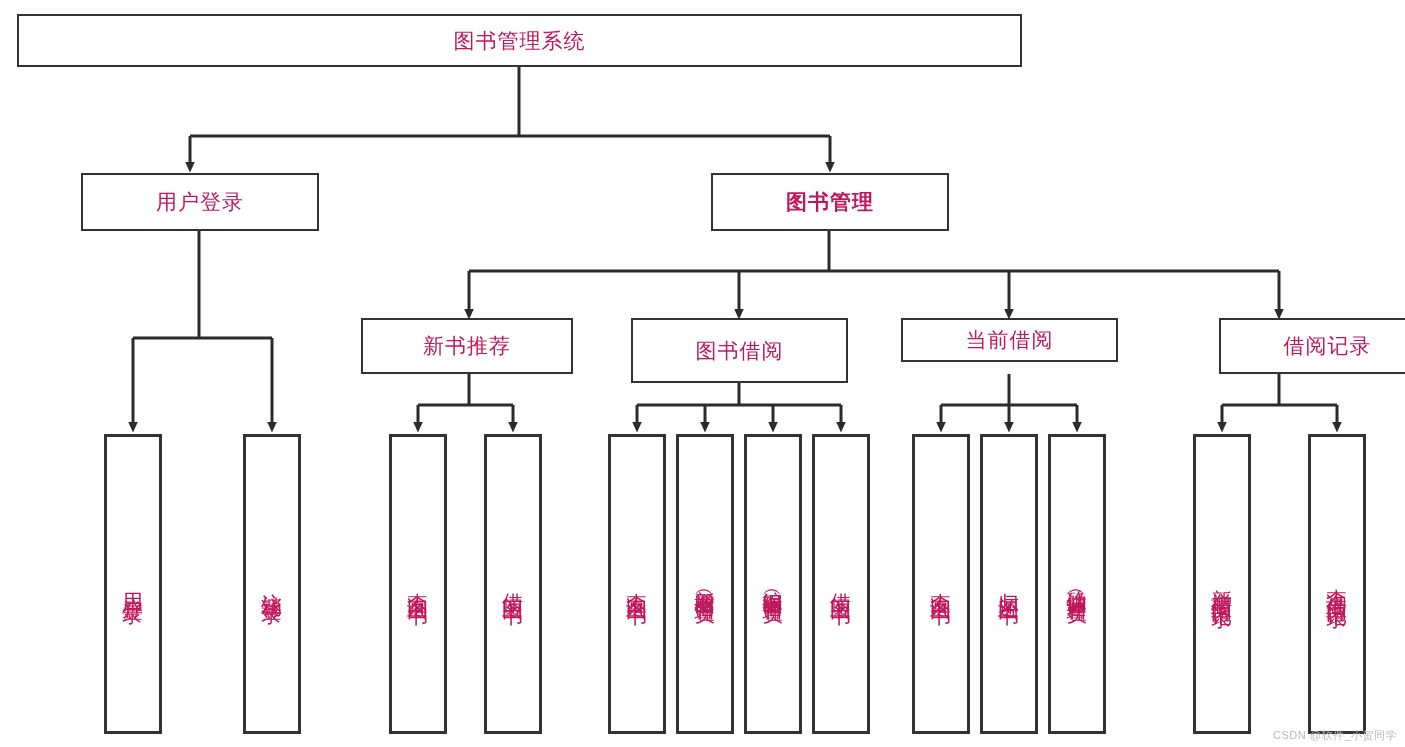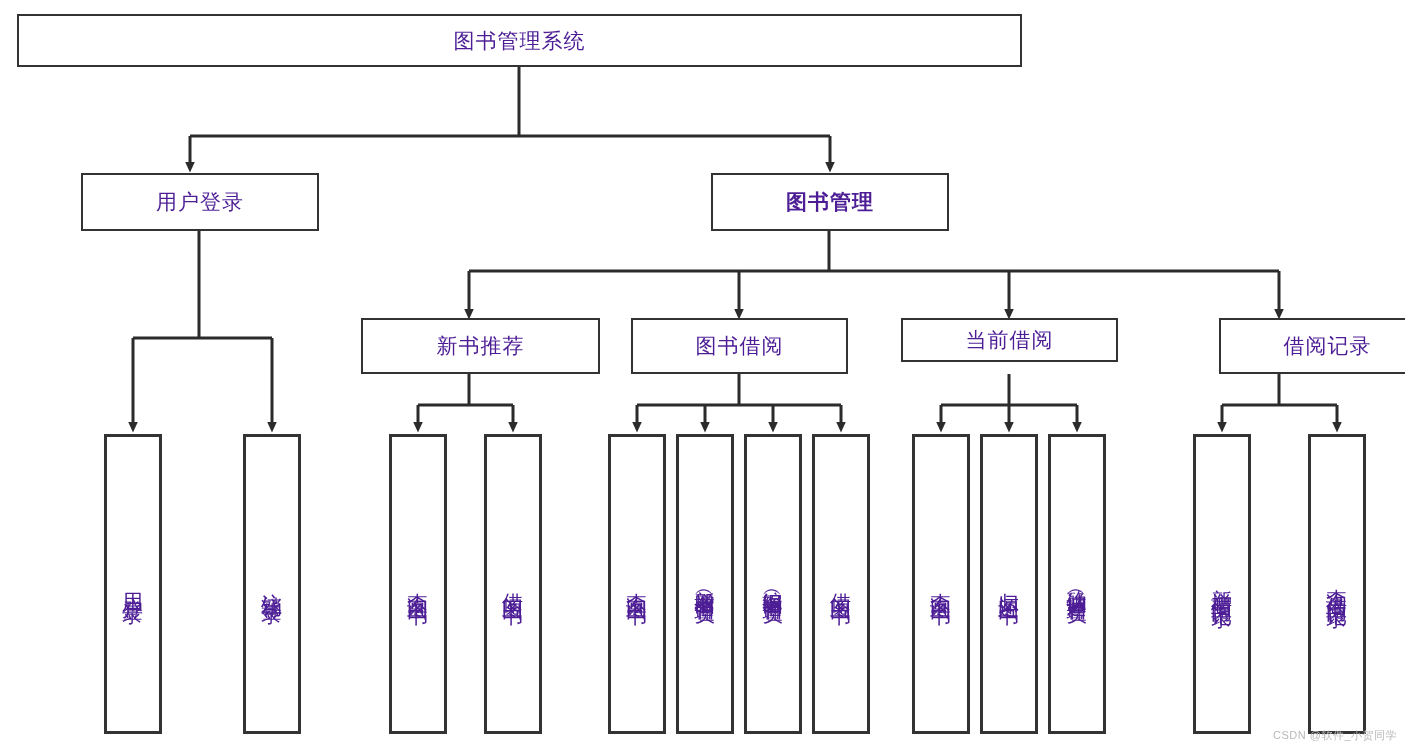--- a/index.html
+++ b/index.html
@@ -16,21 +16,21 @@
     box-sizing:border-box;
     background:#ffffff;
     border:2.5px solid #333333;
     display:flex;
     align-items:center;
     justify-content:center;
   }
   .node .label{
     font-size:21px;
     letter-spacing:1px;
-    color:#4c1d95;
+    color:#be185d;
     line-height:1.1;
     white-space:nowrap;
     text-align:center;
   }
   .node.leaf{
     border-width:3px;
   }
   .node.leaf .label{
     writing-mode:vertical-rl;
     text-orientation:upright;
@@ -112,24 +112,24 @@
     <span class="label">图书管理系统</span>
   </div>
 
   <div class="node" style="left:81px;top:173px;width:238px;height:58px;">
     <span class="label">用户登录</span>
   </div>
   <div class="node" style="left:711px;top:173px;width:238px;height:58px;font-weight:bold;">
     <span class="label">图书管理</span>
   </div>
 
-  <div class="node" style="left:361px;top:318px;width:239px;height:56px;">
+  <div class="node" style="left:361px;top:318px;width:212px;height:56px;">
     <span class="label">新书推荐</span>
   </div>
-  <div class="node" style="left:631px;top:318px;width:217px;height:56px;">
+  <div class="node" style="left:631px;top:318px;width:217px;height:65px;">
     <span class="label">图书借阅</span>
   </div>
   <div class="node" style="left:901px;top:318px;width:217px;height:44px;">
     <span class="label">当前借阅</span>
   </div>
   <div class="node" style="left:1171px;top:318px;width:217px;height:56px;margin-left:48px;">
     <span class="label">借阅记录</span>
   </div>
 
   <div class="node leaf" style="left:104px;top:434px;width:58px;height:300px;">

